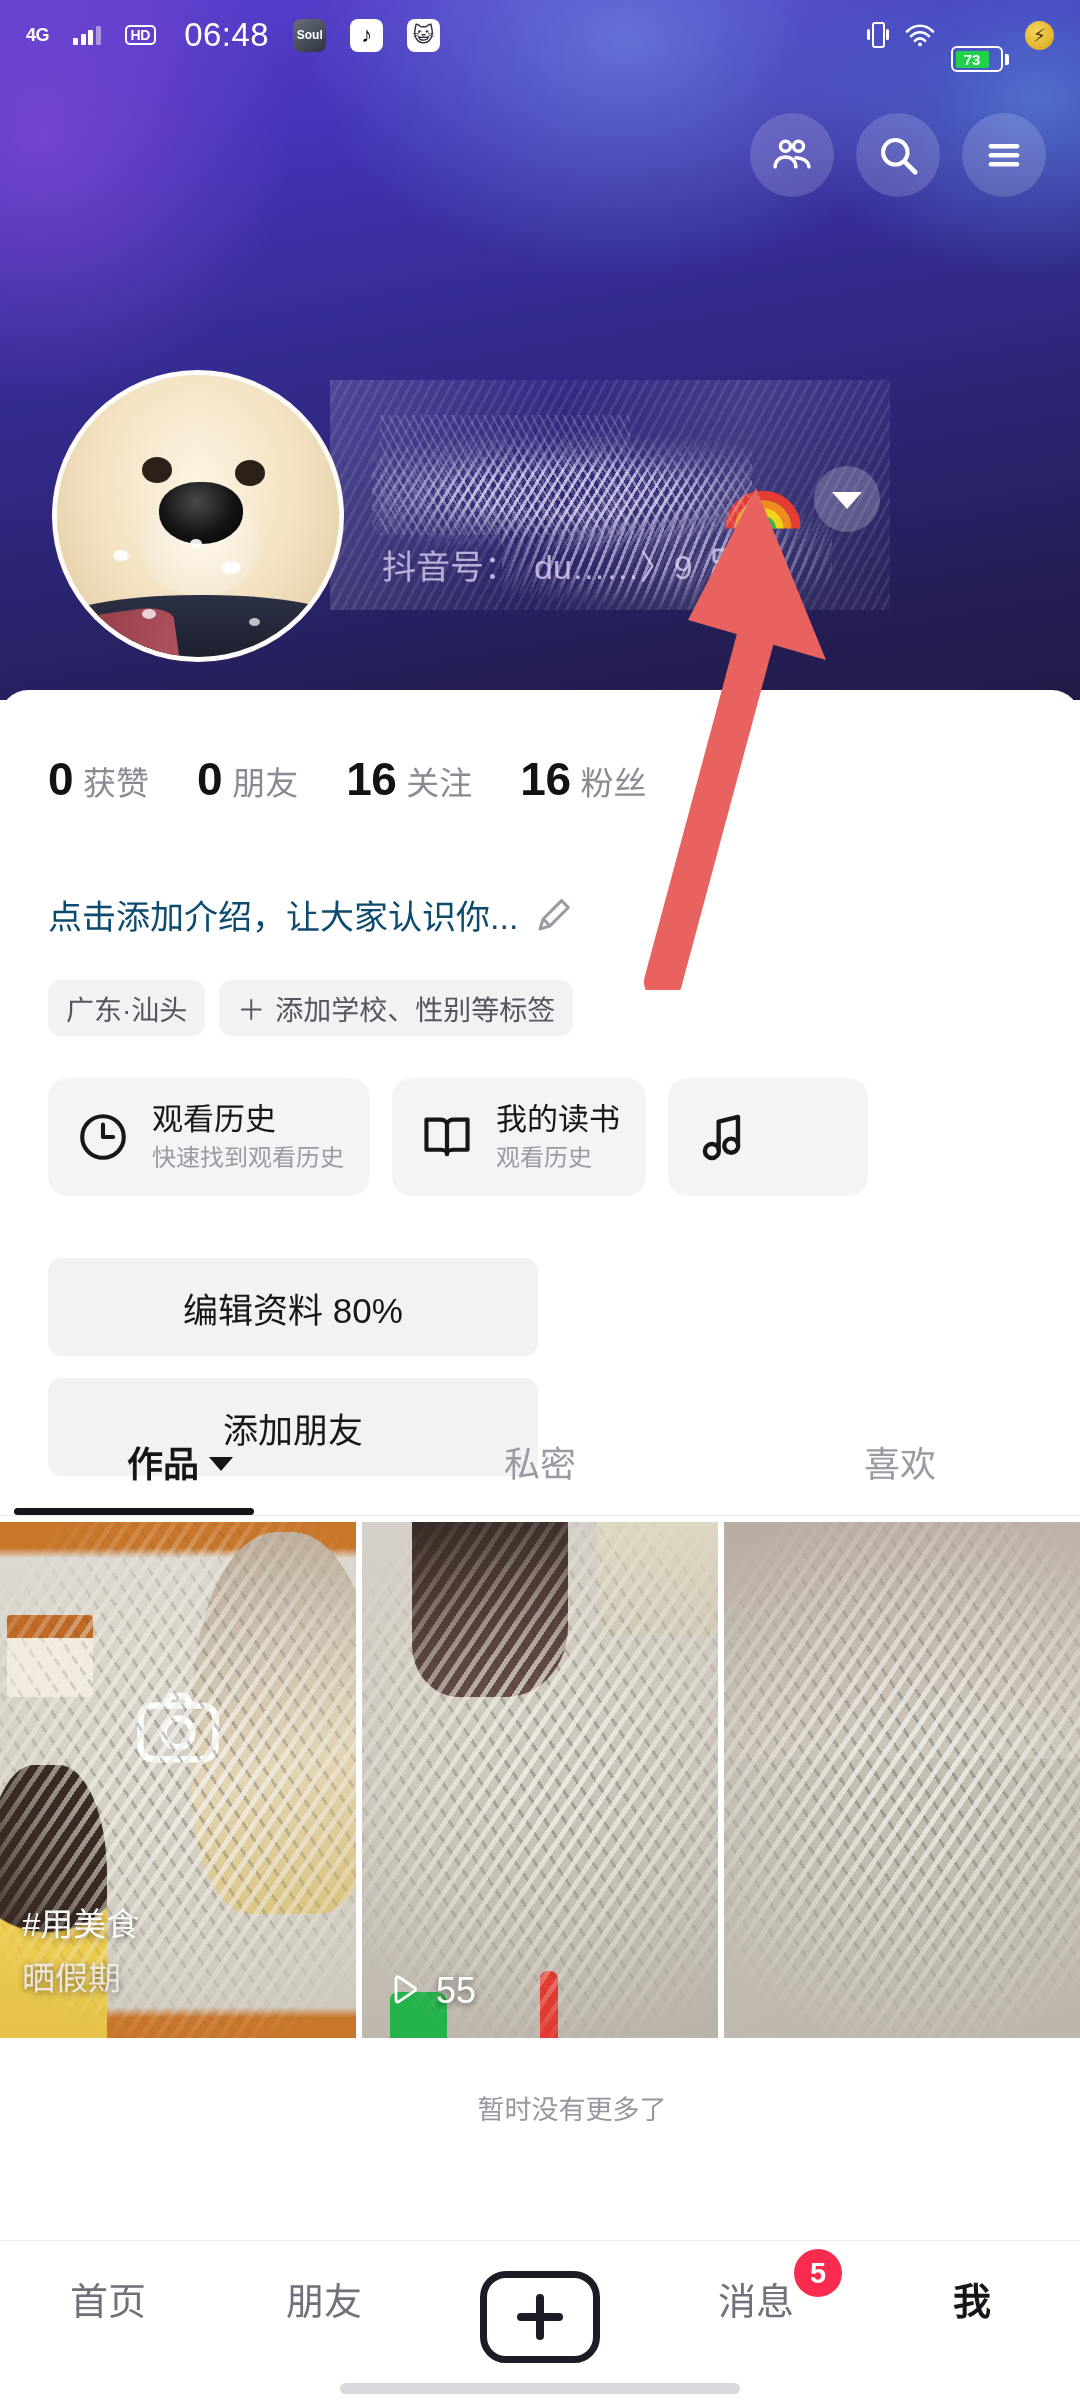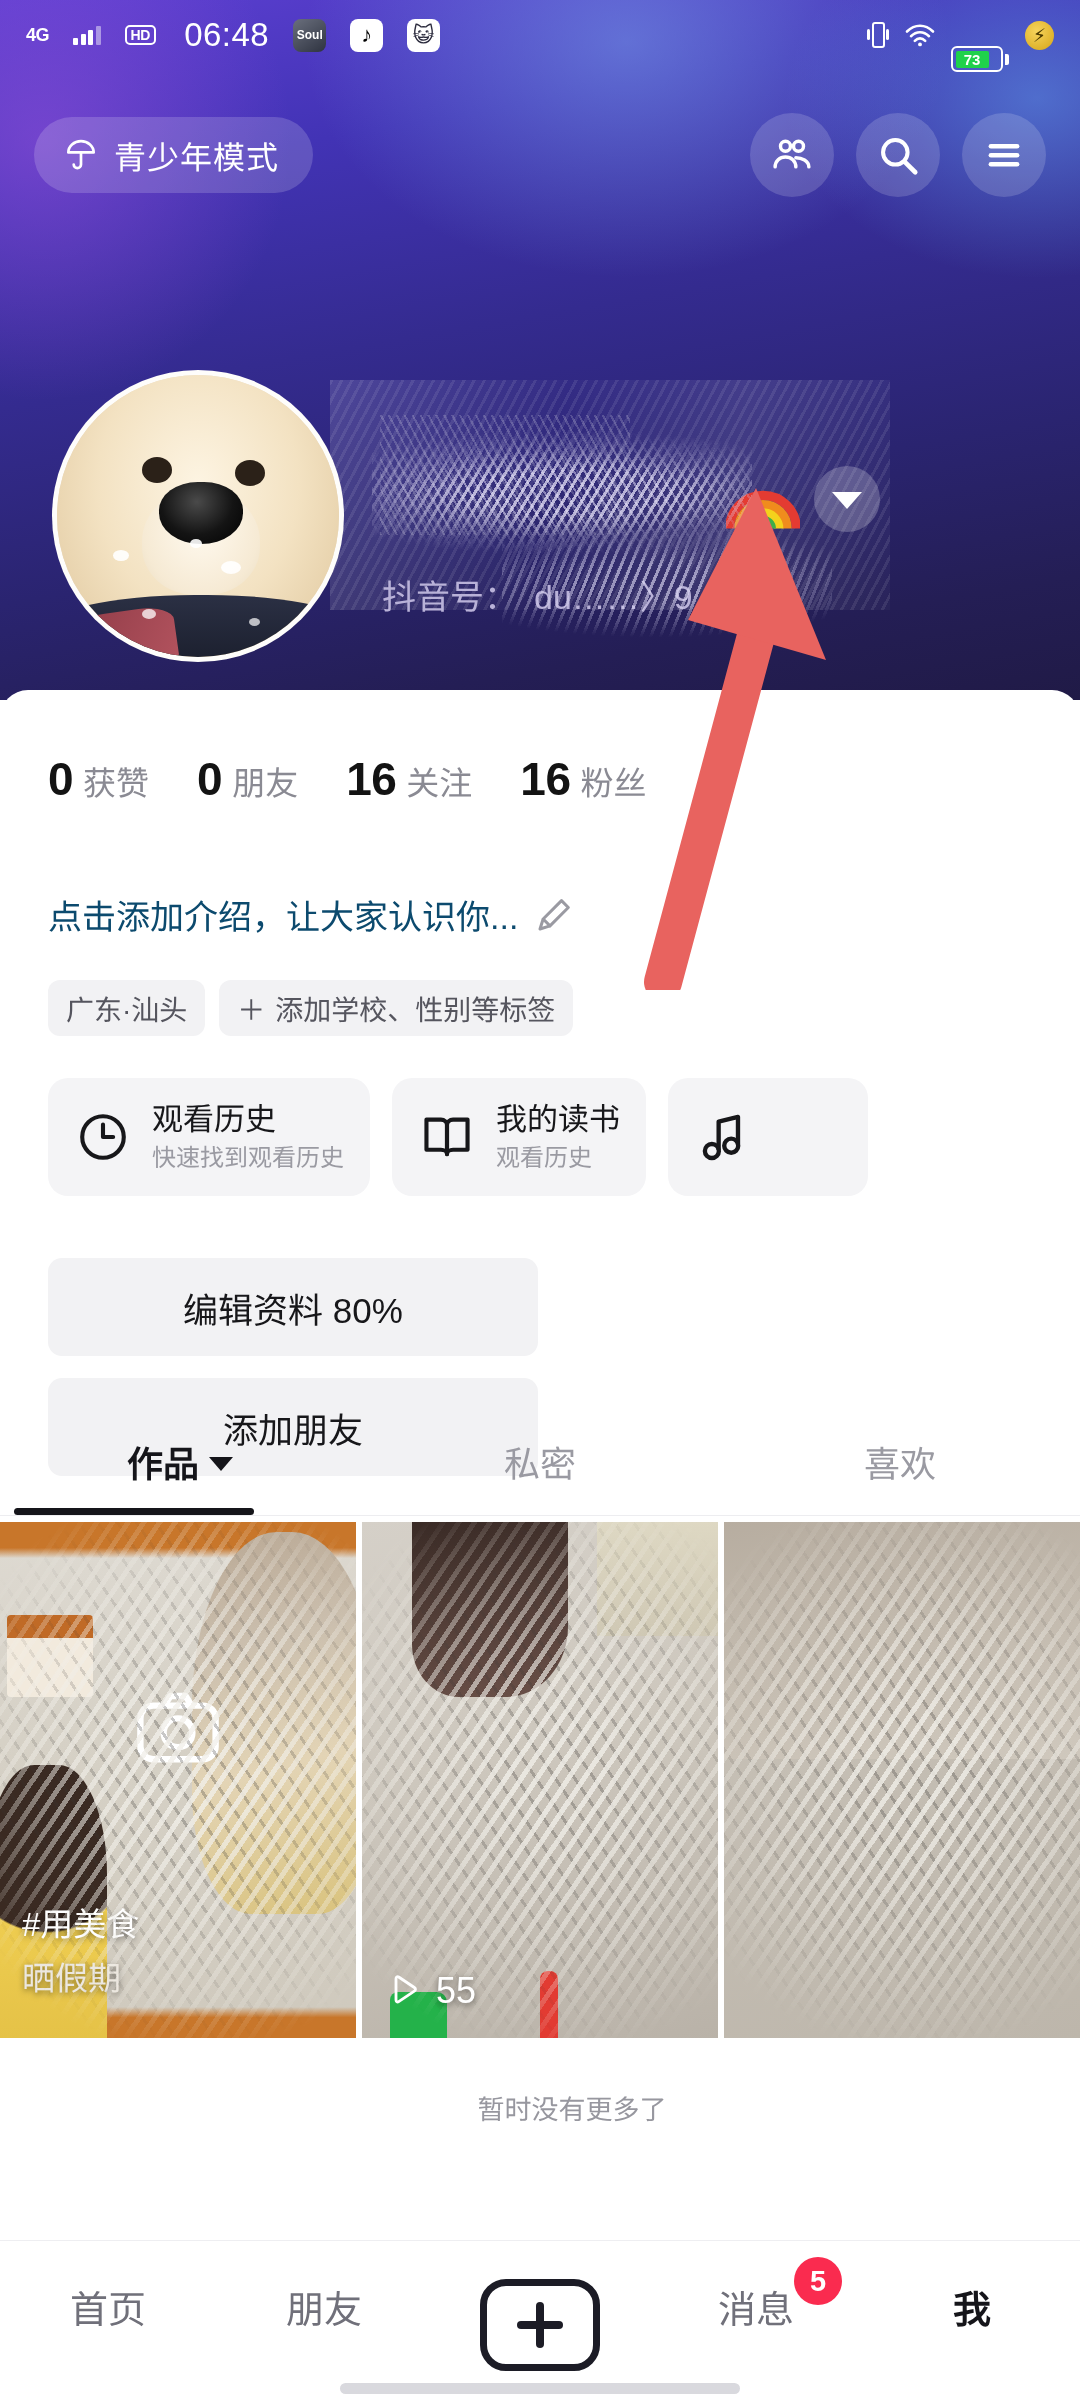--- a/index.html
+++ b/index.html
@@ -140,21 +140,21 @@
   .rainbow{ width:74px; height:74px; flex:0 0 auto; }
   .chev-btn{
     width:66px; height:66px; border-radius:50%; background:rgba(255,255,255,0.22);
     display:flex; align-items:center; justify-content:center; flex:0 0 auto;
   }
   .chev-btn .tri{
     width:0; height:0; border-left:15px solid transparent; border-right:15px solid transparent;
     border-top:17px solid #fff; margin-top:3px;
   }
   .uid-row{
-    position:absolute; left:382px; top:570px; display:flex; align-items:center; gap:16px;
+    position:absolute; left:382px; top:540px; display:flex; align-items:center; gap:16px;
     color:#b9b2d8; font-size:34px; z-index:21;
   }
   .uid-text{ position:relative; }
   .uid-scribble{
     position:absolute; left:120px; top:-50px; width:330px; height:120px; pointer-events:none;
     background:repeating-linear-gradient(112deg, rgba(216,212,240,0.62) 0px, rgba(216,212,240,0.62) 3px, rgba(216,212,240,0) 3px, rgba(216,212,240,0) 9px);
     -webkit-mask-image:radial-gradient(ellipse 70% 46% at 46% 52%, #000 30%, transparent 100%);
             mask-image:radial-gradient(ellipse 70% 46% at 46% 52%, #000 30%, transparent 100%);
   }
 
@@ -263,21 +263,21 @@
 
   .no-more{
     position:absolute; left:0; top:2088px; width:1080px; text-align:center;
     font-size:27px; color:#97979f; z-index:18;margin-left:32px;
   }
 
   
   .bottomnav{
     position:absolute; left:0; bottom:0; width:1080px; height:168px; background:#fff;
     border-top:1.5px solid #eeeef1; display:flex; align-items:flex-start; z-index:35;
-    padding-top:38px;
+    padding-top:30px;
   }
   .nav-item{ flex:1; display:flex; align-items:center; justify-content:center; position:relative;
              font-size:38px; color:#70707a; }
   .nav-item.active{ color:#15151a; font-weight:700; }
   .plus-btn{
     width:120px; height:92px; border:7px solid #1c1c26; border-radius:26px;
     display:flex; align-items:center; justify-content:center; margin:0 auto;
   }
   .plus-h{ position:absolute; width:46px; height:8px; background:#1c1c26; border-radius:4px; }
   .plus-v{ position:absolute; width:8px; height:46px; background:#1c1c26; border-radius:4px; }
@@ -338,27 +338,20 @@
               <span class="batt-num">73</span>
             </div>
         </div>
         <div class="batt-cap"></div>
       </div>
       <div class="bolt">⚡</div>
     </div>
   </div>
 
   <div class="topbar">
-    <div class="teen-pill">
-      <svg width="38" height="38" viewBox="0 0 24 24">
-        <path d="M12 3.2c-4.4 0-8 3.2-8 7.2h16c0-4-3.6-7.2-8-7.2z" stroke="#fff" stroke-width="1.7" fill="none" stroke-linejoin="round"></path>
-        <path d="M12 10.4v7.6a2.3 2.3 0 0 1-4.6 0" stroke="#fff" stroke-width="1.7" fill="none" stroke-linecap="round"></path>
-      </svg>
-      <span class="teen-label">青少年模式</span>
-    </div>
     <div class="right">
       <div class="round-btn">
         <svg width="46" height="46" viewBox="0 0 24 24">
           <circle cx="8.6" cy="7.4" r="2.6" stroke="#fff" stroke-width="1.8" fill="none"></circle>
           <circle cx="15.4" cy="7.4" r="2.6" stroke="#fff" stroke-width="1.8" fill="none"></circle>
           <path d="M3.2 18.2c0-3.1 2.4-5.2 5.4-5.2s5.4 2.1 5.4 5.2" stroke="#fff" stroke-width="1.8" fill="none" stroke-linecap="round"></path>
           <path d="M14 13.4c3 0 6.8 1.6 6.8 4.8" stroke="#fff" stroke-width="1.8" fill="none" stroke-linecap="round"></path>
         </svg>
       </div>
       <div class="round-btn">

